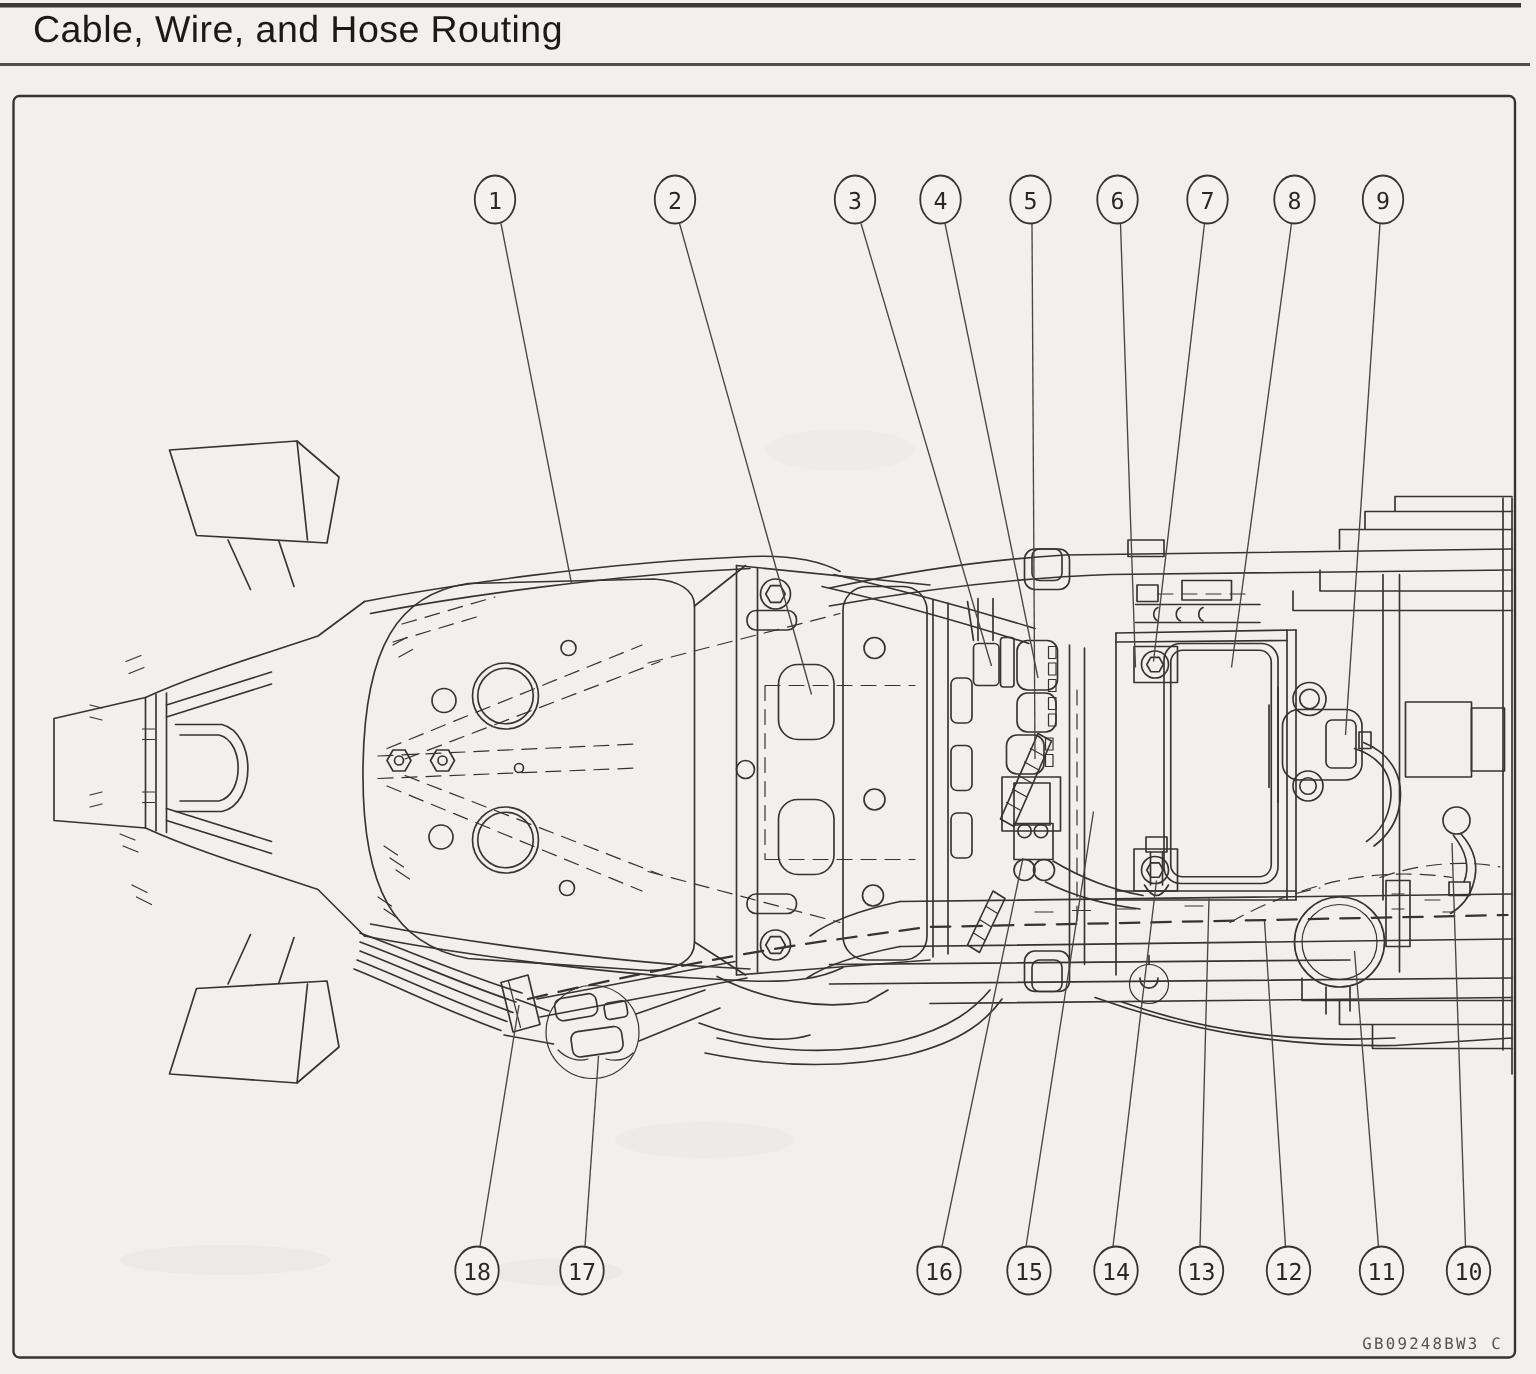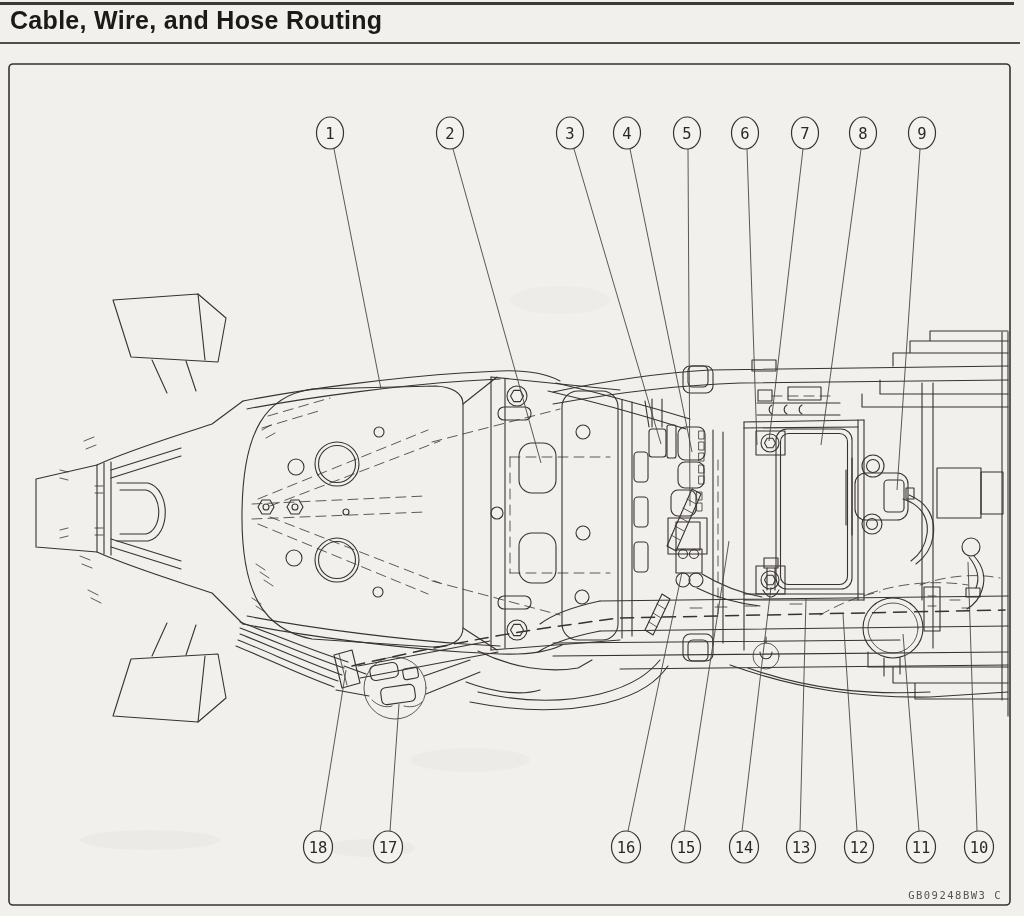--- a/index.html
+++ b/index.html
@@ -2,21 +2,21 @@
 <html><head>
 <meta charset="utf-8">
 <style>
   html,body{margin:0;padding:0}
   body{
     width:1024px;height:916px;position:relative;overflow:hidden;
     background:#f2f0ec;font-family:"Liberation Sans",sans-serif;
   }
   .rule-top{position:absolute;left:0;top:2px;width:1014px;height:3px;background:#3b3835}
   .page-title{
-    position:absolute;left:10px;top:6px;font-size:25px;font-weight:bold;
+    position:absolute;left:22px;top:6px;font-size:25px;font-weight:normal;
     color:#1c1a18;letter-spacing:.3px;white-space:nowrap;
   }
   .rule-under{position:absolute;left:0;top:42px;width:1020px;height:2px;background:#514d49}
   svg{position:absolute;left:0;top:0}
   .ink{fill:none;stroke:#37332f;stroke-width:1.1;stroke-linecap:round;stroke-linejoin:round}
   .thin{stroke-width:.8}
   .bold{stroke-width:1.6}
   .dash{stroke-dasharray:10 6}
   .dashdot{stroke-dasharray:13 8;stroke-width:1.5}
   .leader{fill:none;stroke:#4a4641;stroke-width:.9}

